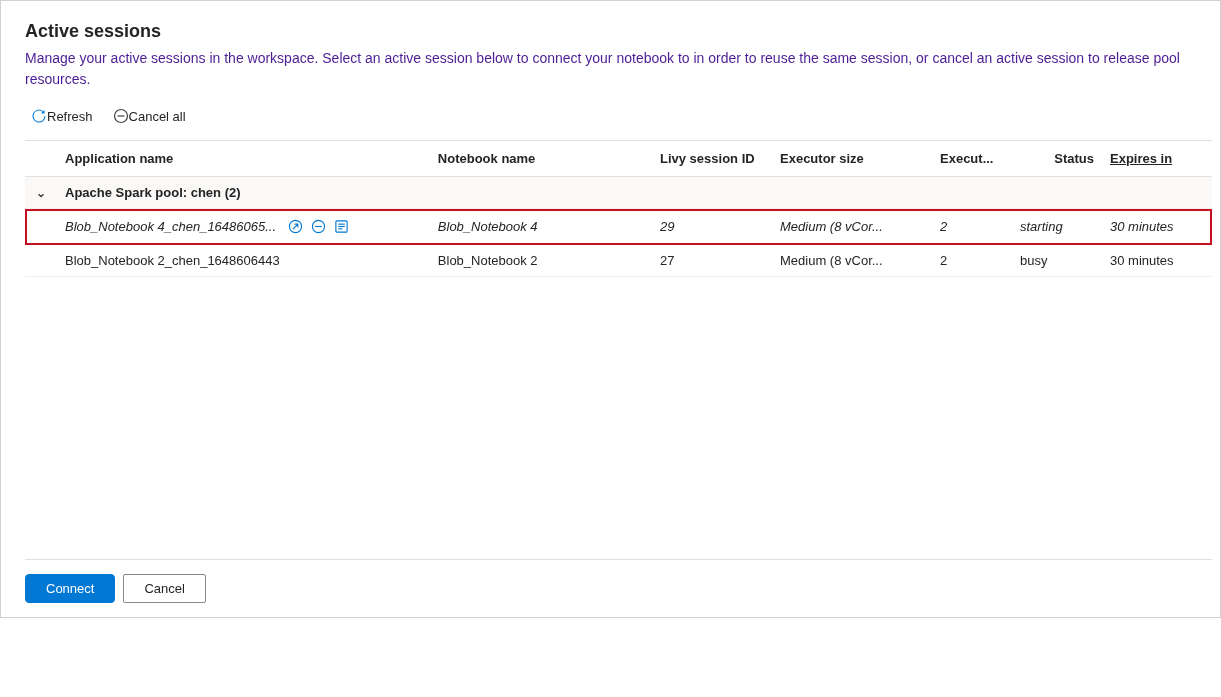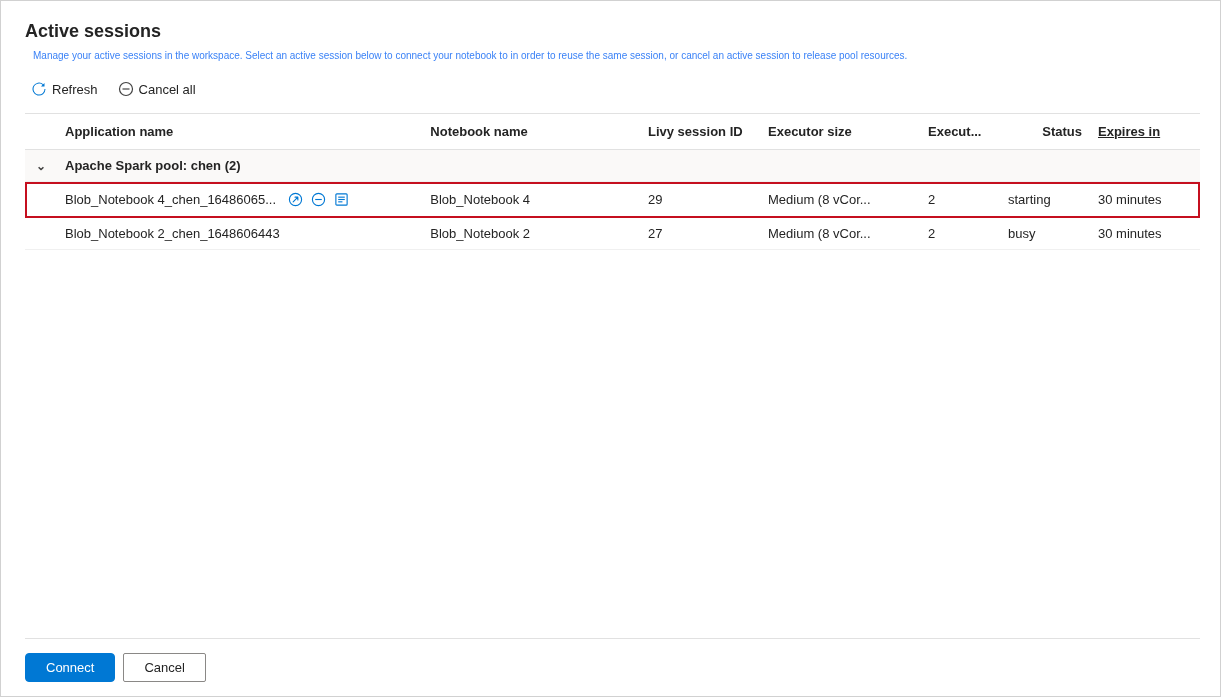--- a/index.html
+++ b/index.html
@@ -4,50 +4,48 @@
   <style>
     * { box-sizing: border-box; margin: 0; padding: 0; }
     body {
       font-family: 'Segoe UI', -apple-system, BlinkMacSystemFont, sans-serif;
       font-size: 13px;
       background: #fff;
       color: #242424;
     }
     .dialog {
       width: 1221px;
-      height: 697px;
+      height: 618px;
       background: #fff;
       border: 1px solid #d1d1d1;
       display: flex;
       flex-direction: column;
-      padding: 20px 20px 0 24px;
+      padding: 20px 8px 0 24px;
     }
     .title {
       font-size: 18px;
       font-weight: 600;
       color: #242424;
       margin-bottom: 6px;
     }
     .description {
-      font-size: 10px;
-      color: #3b82f6;
+      font-size: 14px;
+      color: #4c1d95;
       margin-bottom: 14px;
       line-height: 1.5;
-      margin-left: 8px;
     }
     .toolbar {
       display: flex;
       align-items: center;
       gap: 8px;
       margin-bottom: 12px;
     }
     .toolbar-btn {
       display: flex;
       align-items: center;
-      gap: 5px;
       background: none;
       border: none;
       cursor: pointer;
       font-size: 13px;
       color: #242424;
       padding: 4px 6px;
     }
     .toolbar-btn .icon-svg {
       width: 16px;
       height: 16px;
@@ -97,20 +95,21 @@
       vertical-align: middle;
     }
     .group-row td {
       font-weight: 600;
       background: #faf9f8;
       padding: 8px 8px;
     }
     .selected-row {
       outline: 2px solid #c50f1f;
       outline-offset: -2px;
+      font-style: italic;
     }
     .app-name-cell {
       display: flex;
       align-items: center;
       gap: 6px;
     }
     .action-icons {
       display: inline-flex;
       align-items: center;
       gap: 4px;

